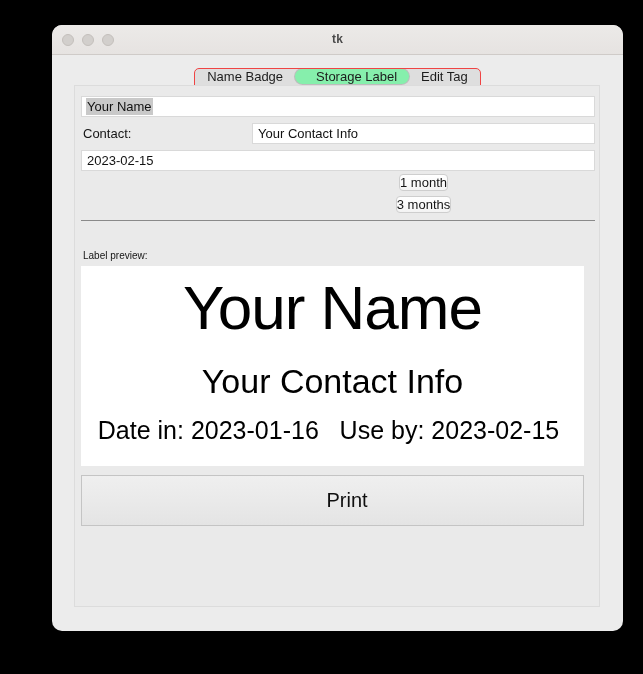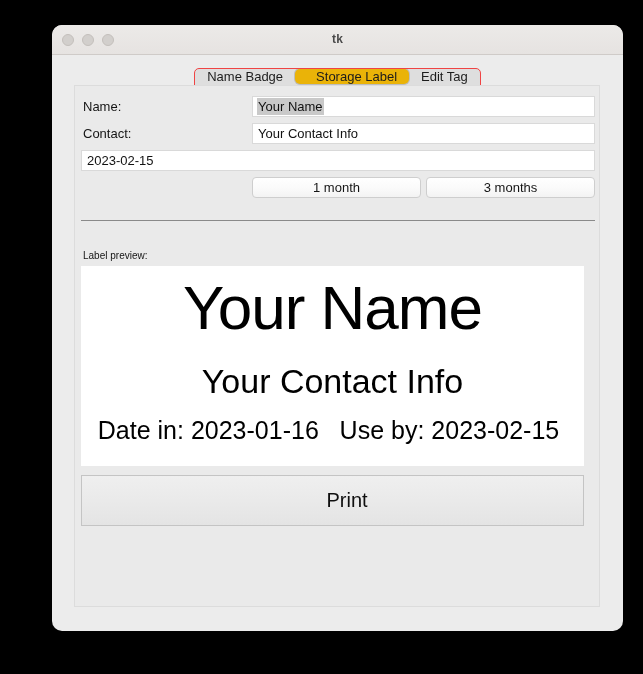--- a/index.html
+++ b/index.html
@@ -94,22 +94,22 @@
   .tab + .tab::before {
     content: "";
     position: absolute;
     left: 0;
     top: 4px;
     bottom: 4px;
     width: 1px;
     background: #b8b8b8;
   }
   .tab.selected {
-    background: #eab308;
-    border-radius: 5px;
+    background: #86efac;
+    border-radius: 10px;
     box-shadow: 0 0 0 1px #bdbdbd;
     z-index: 2;
     padding-left: 21px;
   }
   .tab.selected::before { display: none; }
   .tab.selected + .tab::before { display: none; }
 
   
   #panel {
     position: absolute;
@@ -160,20 +160,21 @@
     margin-left: -1px;
     padding-left: 1px;
   }
 
   #quick-row {
     display: flex;
     height: 27px;
     align-items: center;
     padding-left: 171px;
     gap: 5px;
+    flex-direction: column;
   }
   .qbtn {
     flex: 1;
     height: 21px;
     background: linear-gradient(to bottom, #ffffff 0%, #fafafa 55%, #f3f3f3 100%);
     border: 1px solid #cecece;
     border-radius: 4px;
     box-sizing: border-box;
     display: flex;
     align-items: center;
@@ -285,21 +286,20 @@
         <span>Edit Tag</span>
       </div>
     </div>
   </div>
 
   <div id="panel">
 
     <div id="form">
 
       <div class="row">
-        <div class="row-label">Name:</div>
         <div class="entry">
           <span class="val selected-text">Your Name</span>
         </div>
       </div>
 
       <div class="row">
         <div class="row-label">Contact:</div>
         <div class="entry">
           <span class="val">Your Contact Info</span>
         </div>

